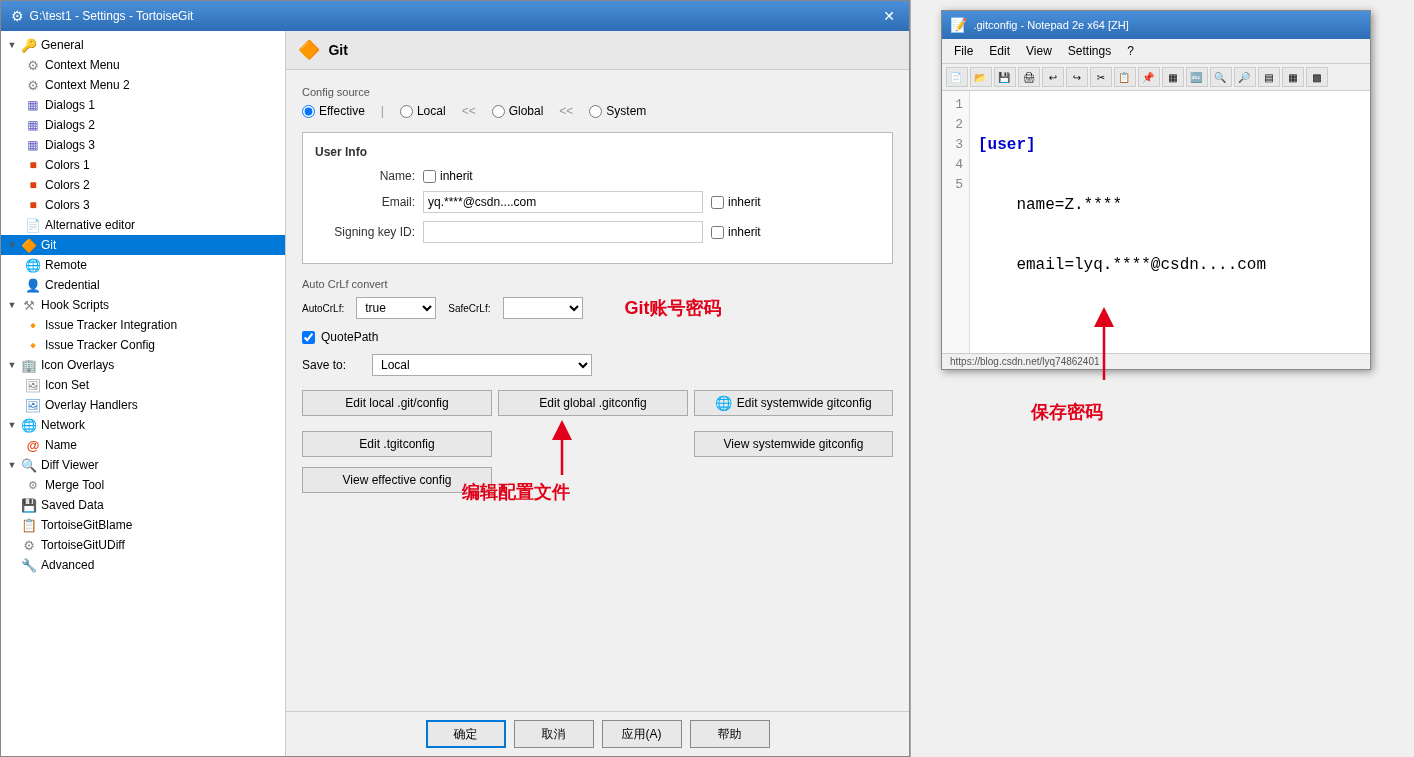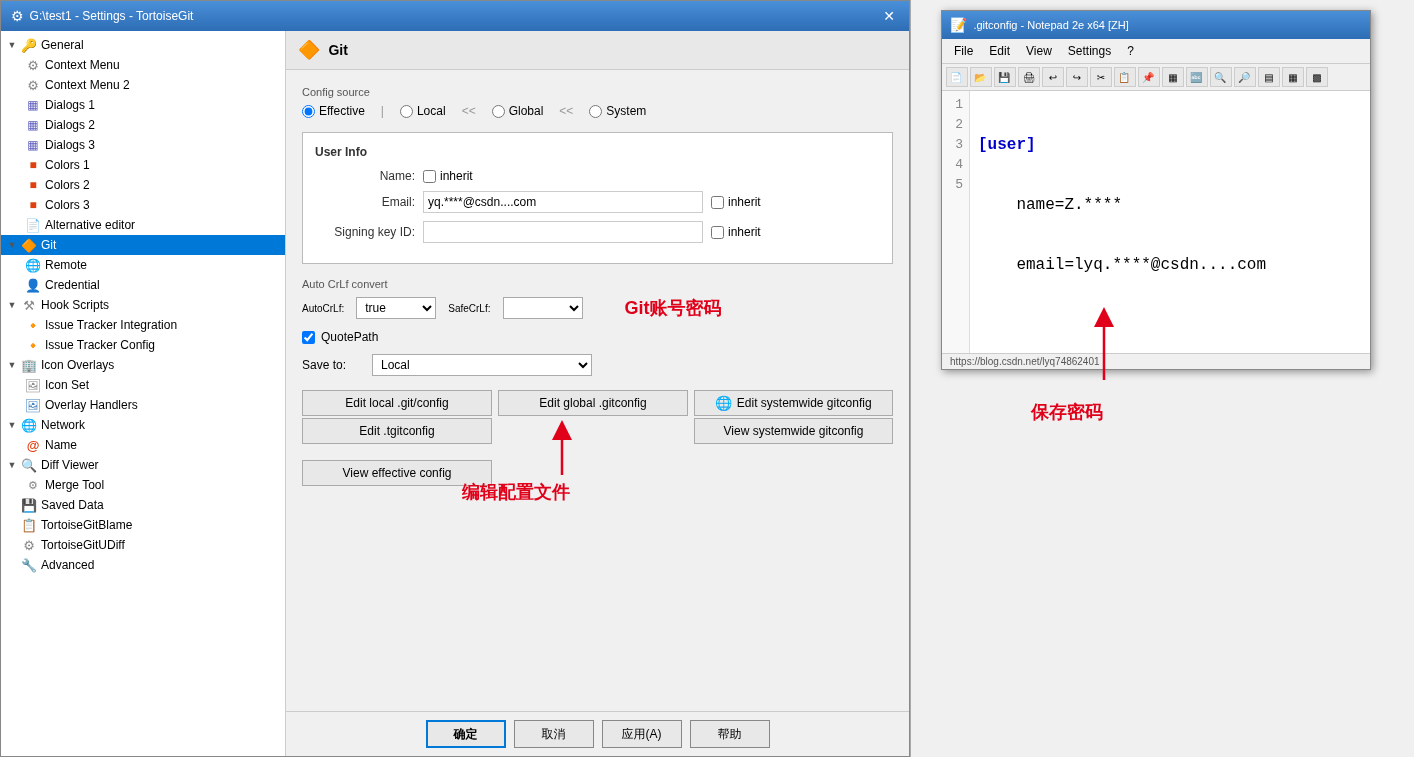--- a/index.html
+++ b/index.html
@@ -228,27 +228,27 @@
       font-size: 12px;
       padding: 0 4px;
       background: white;
     }
 
     
     .buttons-grid {
       display: grid;
       grid-template-columns: 190px 190px auto;
       gap: 6px;
-      margin-bottom: 2px;
+      margin-bottom: 15px;
     }
     .buttons-grid2 {
       display: grid;
       grid-template-columns: 190px 190px auto;
       gap: 6px;
-      margin-bottom: 16px;
+      margin-bottom: 10px;
     }
     .config-btn {
       height: 26px;
       border: 1px solid #aaa;
       background: #e8e8e8;
       font-size: 12px;
       cursor: pointer;
       padding: 0 8px;
       display: flex;
       align-items: center;
@@ -266,21 +266,21 @@
       gap: 8px;
     }
     .bottom-btn {
       width: 80px;
       height: 28px;
       border: 1px solid #888;
       background: #e8e8e8;
       font-size: 12px;
       cursor: pointer;
     }
-    .bottom-btn.default { border: 2px solid #0078d7; font-weight: bold; }
+    .bottom-btn.default { border: 2px solid #0078d7; }
 
     
     .notepad-window {
       width: 480px;
       height: 500px;
       position: absolute;
       top: 10px;
       right: 20px;
       background: white;
       border: 1px solid #888;

